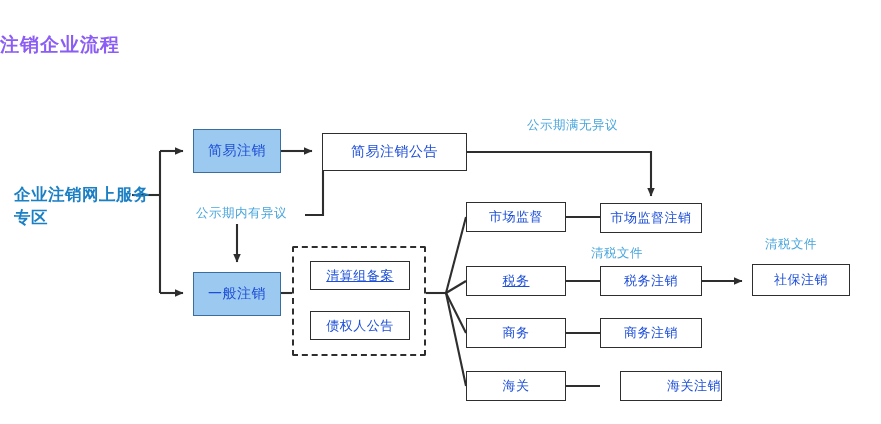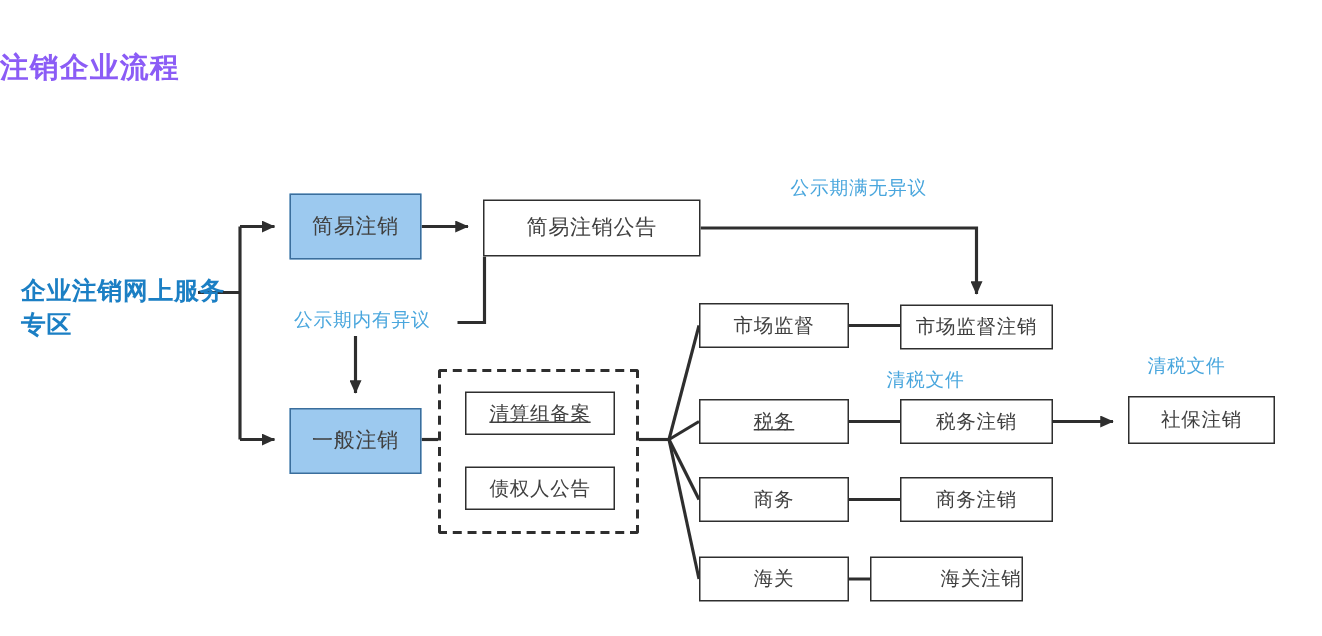--- a/index.html
+++ b/index.html
@@ -49,21 +49,21 @@
     letter-spacing: 0.5px;
   }
   .node {
     position: absolute;
     box-sizing: border-box;
     display: flex;
     align-items: center;
     justify-content: center;
     background: #ffffff;
     border: 1.6px solid #2e2e2e;
-    color: #404040;
+    color: #1d4ed8;
     font-size: 14px;
     letter-spacing: 0.5px;
     white-space: nowrap;
   }
   .node.blue {
     background: #9cc9ef;
     border: 1.6px solid #3b6e9c;
   }
   .node.small {
     font-size: 13px;
@@ -149,21 +149,21 @@
   <div class="node small" style="left:466px; top:318px; width:100px; height:30px;">商务</div>
 
   <div class="node small" style="left:466px; top:371px; width:100px; height:30px;">海关</div>
 
   <div class="node small" style="left:600px; top:203px; width:102px; height:30px;">市场监督注销</div>
 
   <div class="node small" style="left:600px; top:266px; width:102px; height:30px;">税务注销</div>
 
   <div class="node small" style="left:600px; top:318px; width:102px; height:30px;">商务注销</div>
 
-  <div class="node small" style="left:580px; top:371px; width:102px; height:30px;padding-left:46px;">海关注销</div>
+  <div class="node small" style="left:620px; top:371px; width:102px; height:30px;padding-left:46px;">海关注销</div>
 
   <div class="node small" style="left:752px; top:264px; width:98px; height:32px;">社保注销</div>
 
   <div class="annot" style="left:527px; top:117px;">公示期满无异议</div>
 
   <div class="annot" style="left:196px; top:205px;">公示期内有异议</div>
 
   <div class="annot" style="left:591px; top:245px;">清税文件</div>
 
   <div class="annot" style="left:765px; top:236px;">清税文件</div>

